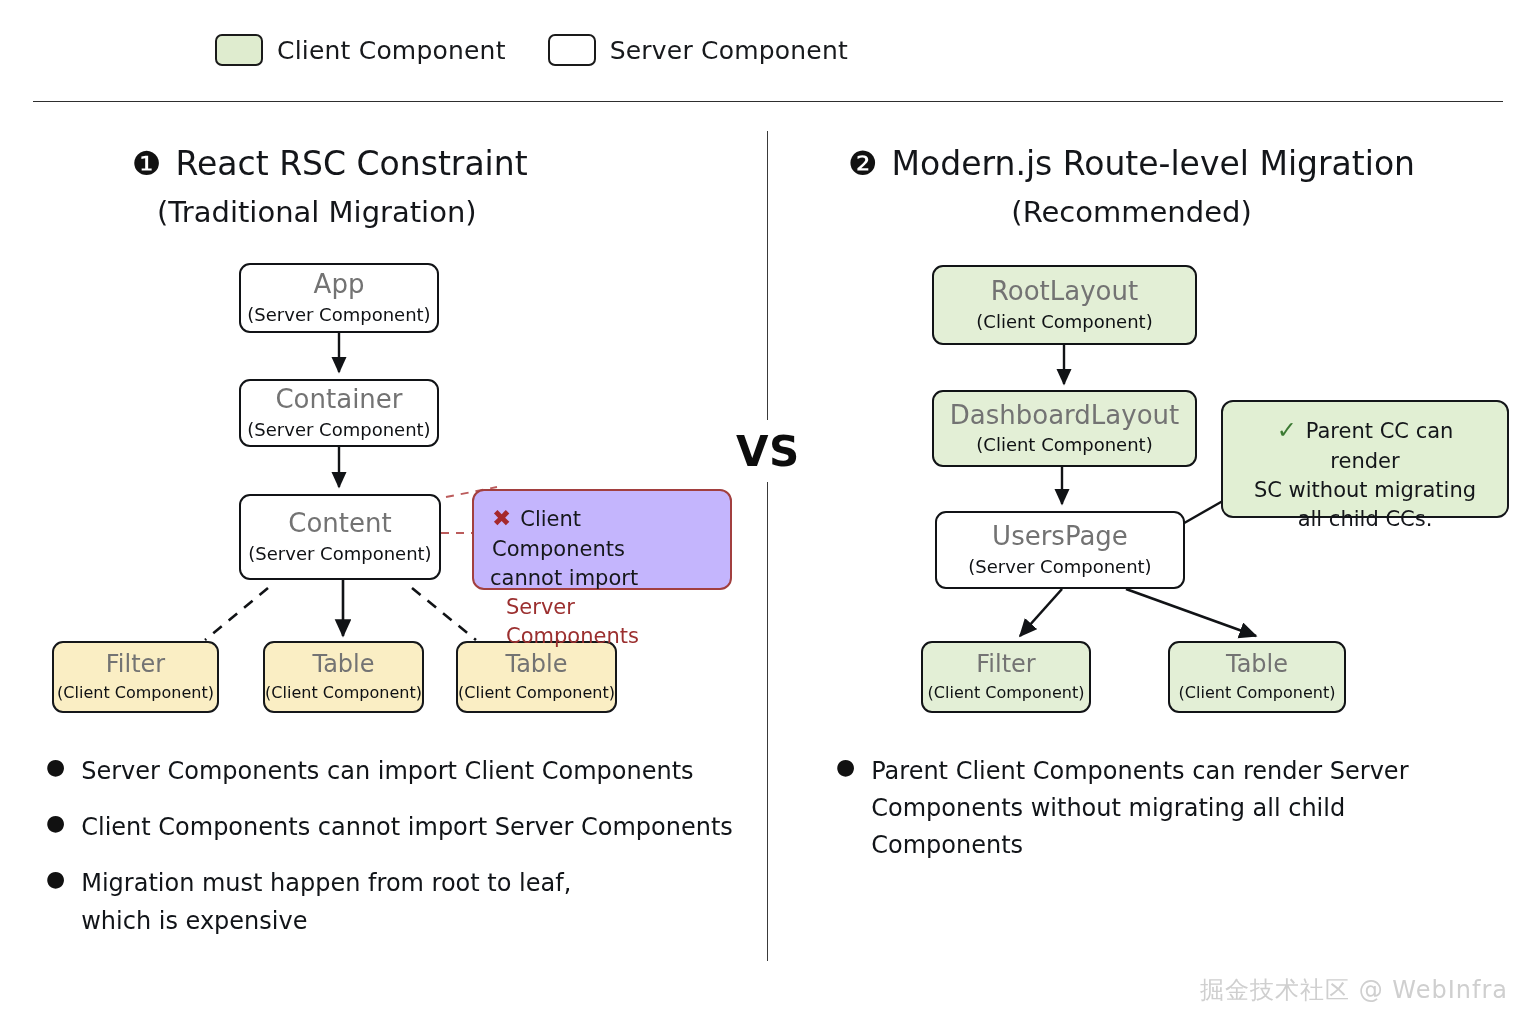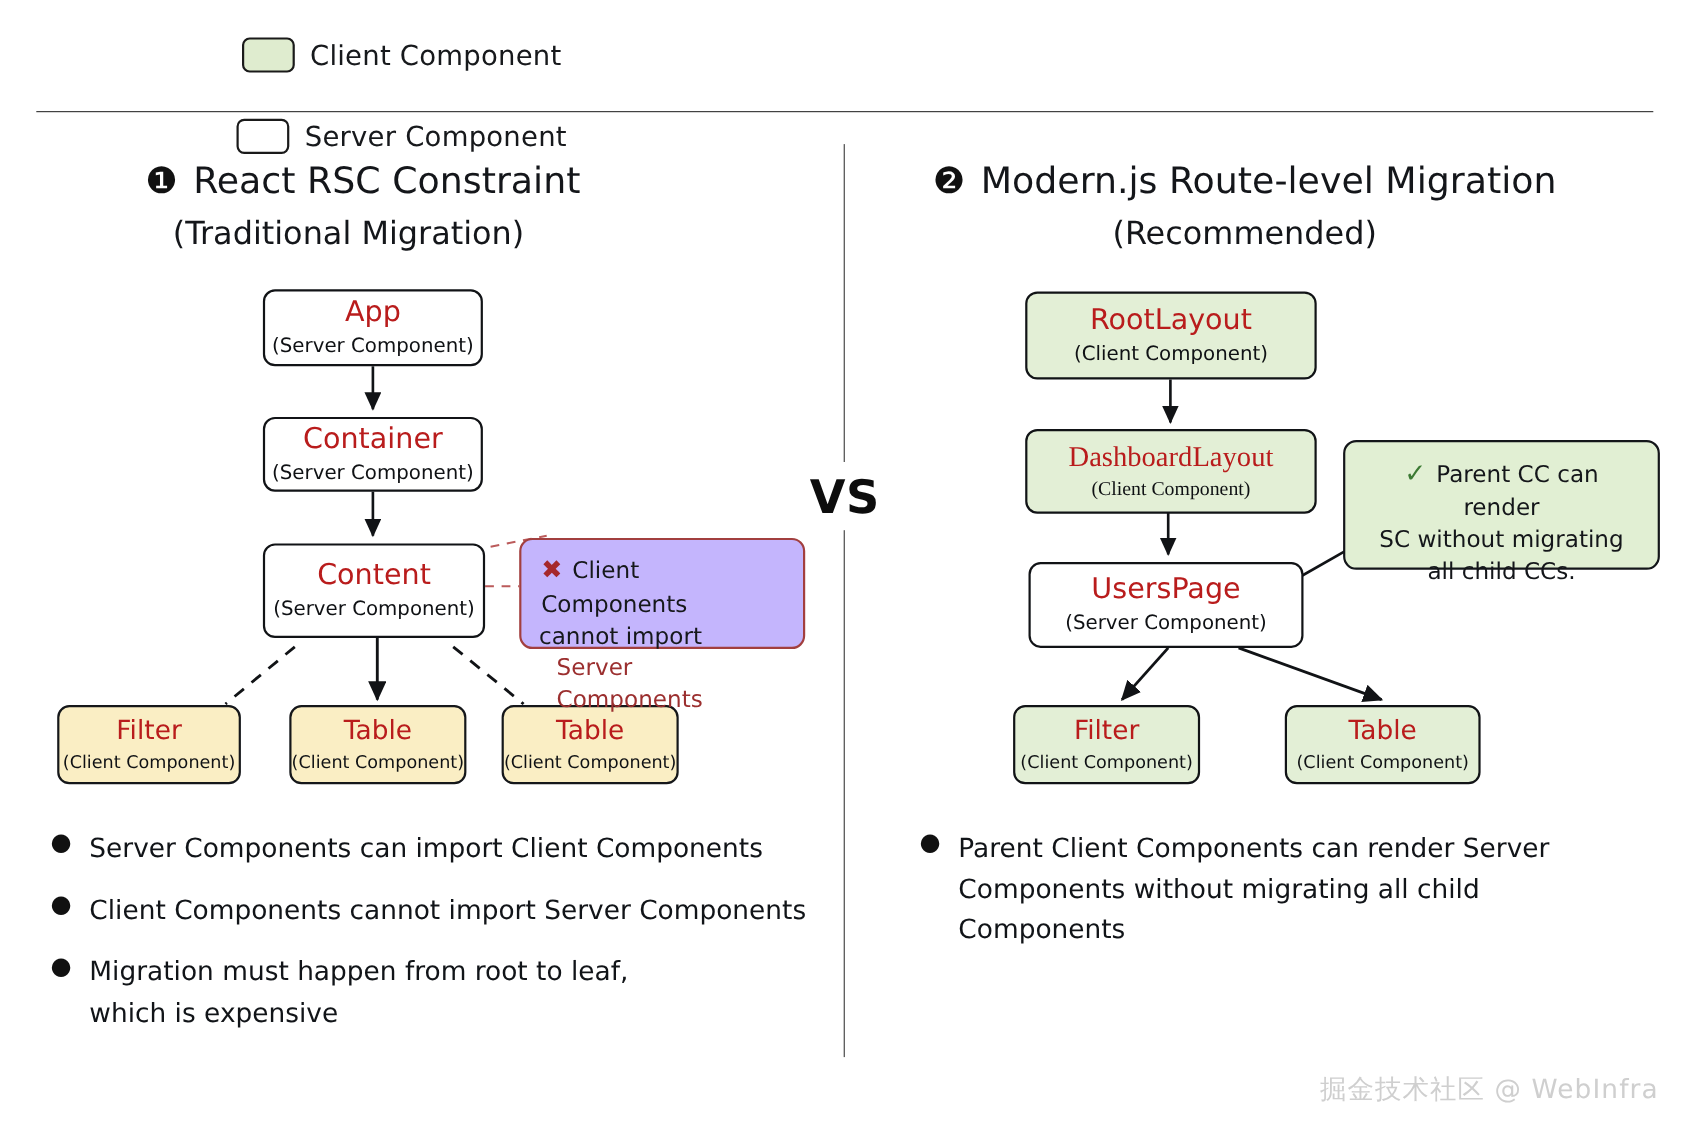--- a/index.html
+++ b/index.html
@@ -5,21 +5,21 @@
   * { box-sizing: border-box; margin: 0; padding: 0; }
   html, body {
     width: 1536px; height: 1024px;
     background: #ffffff;
     font-family: "DejaVu Sans", sans-serif;
     overflow: hidden;
   }
   #root { position: relative; width: 1536px; height: 1024px; }
 
   
-  .legend { position: absolute; left: 215px; top: 34px; display: flex; align-items: center; gap: 42px; flex-direction: column; }
+  .legend { position: absolute; left: 215px; top: 34px; display: flex; align-items: center; gap: 42px; }
   .legend-item { display: flex; align-items: center; gap: 14px; }
   .swatch { width: 48px; height: 32px; border: 2.5px solid #1a1a1a; border-radius: 7px; }
   .swatch.client { background: #dfeccf; }
   .swatch.server { background: #ffffff; }
   .legend-label { font-size: 25px; color: #17191c; letter-spacing: .2px; }
 
   .hr-top { position: absolute; left: 33px; top: 101px; width: 1470px; height: 0;
             border-top: 1.6px solid #2e2e2e; }
 
   
@@ -38,21 +38,21 @@
   #head-left  { left: 132px;  top: 144px; }
   #head-left .head-line2 { padding-right: 26px; }
   #head-right { left: 848px;  top: 144px; }
 
   
   .node { position: absolute; border: 2.4px solid #111316; border-radius: 11px;
           display: flex; flex-direction: column; align-items: center; justify-content: center;
           background: #fff; }
   .node.client  { background: #e3efd6; }
   .node.pending { background: #faeec4; border-color: #15171a; }
-  .node .nm   { font-size: 26px; color: #b91c1c; line-height: 1.05; text-align: right; }
+  .node .nm   { font-size: 26px; color: #737373; line-height: 1.05; text-align: right; }
   .node .sub  { font-size: 18px; color: #0f1114; margin-top: 5px; }
   .node.small .nm { font-size: 24px; }
   .node.small .sub { font-size: 16px; }
 
   
   .callout { position: absolute; border-radius: 12px; padding: 12px 16px; }
   .callout .ln { font-size: 21px; line-height: 1.38; display: block; }
   #callout-error { background: #c4b5fd; border: 2px solid #a23f3f; }
   #callout-error .ln { color: #16181b; }
   #callout-error .ln.warn { color: #9b2f2f; padding-left: 16px; }
@@ -173,21 +173,21 @@
     <span class="ln first"><span class="x-mark">✖</span><span>Client Components</span></span>
     <span class="ln">cannot import</span>
     <span class="ln warn">Server Components</span>
   </div>
 
   <div class="node client" id="n-rootlayout" style="left:932px;top:265px;width:265px;height:80px;">
     <span class="nm">RootLayout</span>
     <span class="sub">(Client Component)</span>
   </div>
 
-  <div class="node client" id="n-dashboardlayout" style="left:932px;top:390px;width:265px;height:77px;font-family:Liberation Serif, serif;">
+  <div class="node client" id="n-dashboardlayout" style="left:932px;top:390px;width:265px;height:77px;">
     <span class="nm">DashboardLayout</span>
     <span class="sub">(Client Component)</span>
   </div>
 
   <div class="node" id="n-userspage" style="left:935px;top:511px;width:250px;height:78px;">
     <span class="nm">UsersPage</span>
     <span class="sub">(Server Component)</span>
   </div>
 
   <div class="node client small" id="n-filter-r" style="left:921px;top:641px;width:170px;height:72px;">

